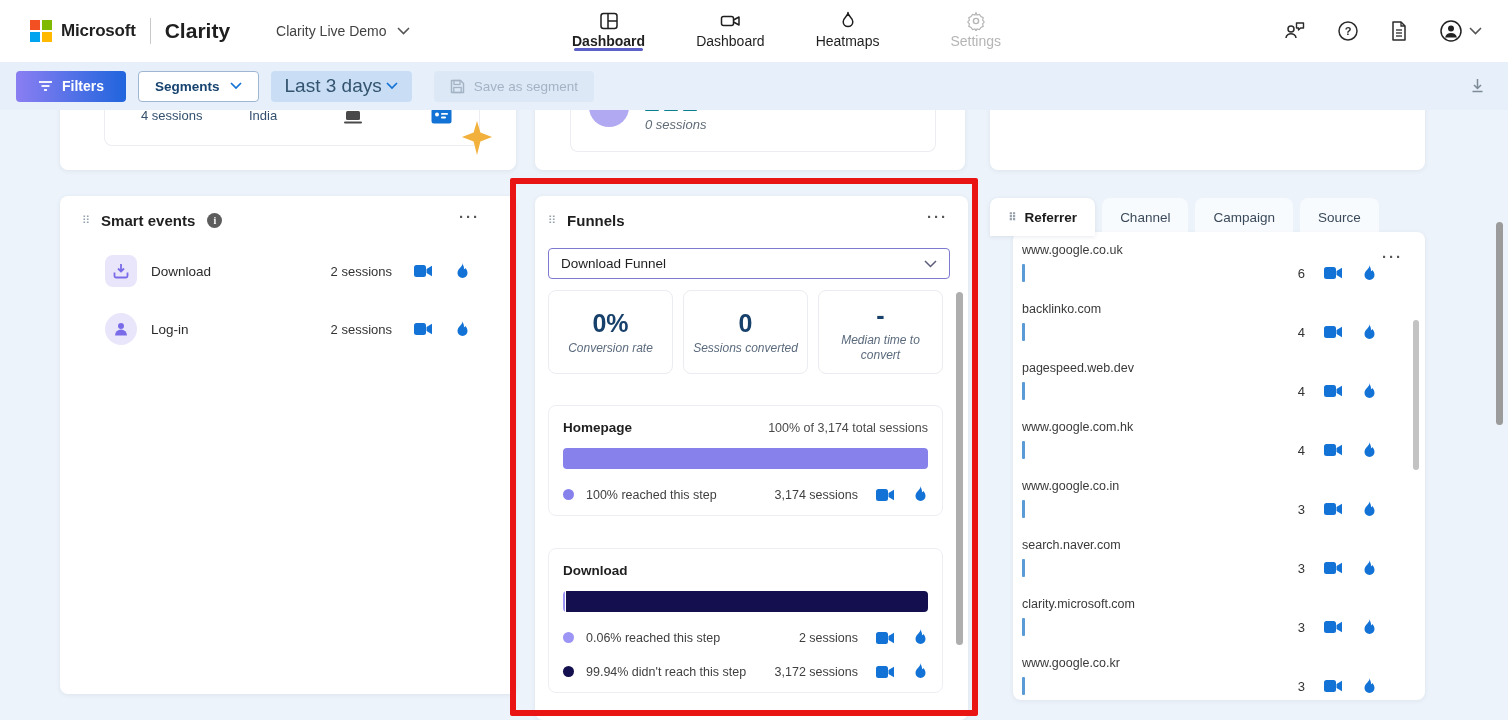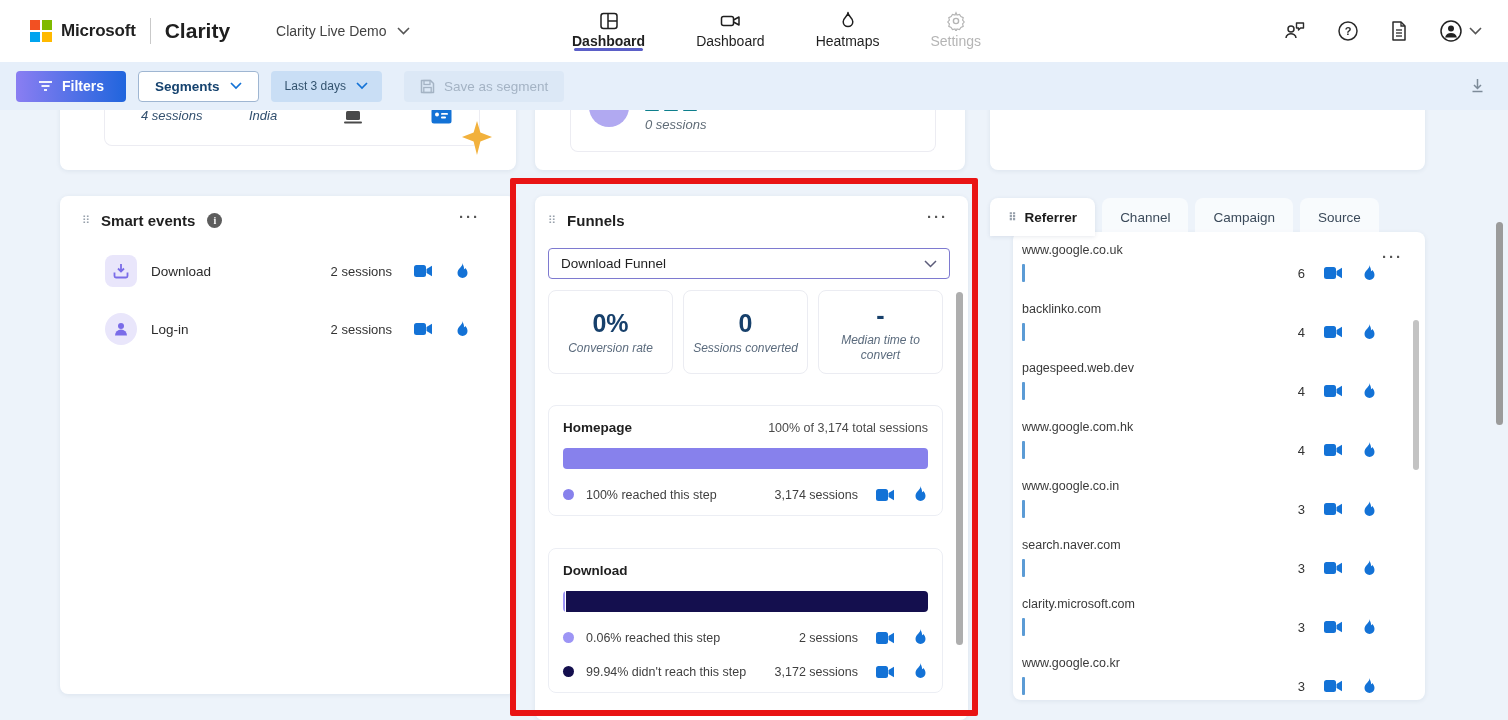--- a/index.html
+++ b/index.html
@@ -14,29 +14,29 @@
   .ms-r{background:#f25022}.ms-g{background:#7fba00}.ms-b{background:#00a4ef}.ms-y{background:#ffb900}
   .ms-text { font-size:17px; font-weight:700; letter-spacing:-.2px; }
   .brand-divider { width:1px; height:26px; background:#c9c9c9; margin:0 14px; }
   .clarity-text { font-size:21px; font-weight:600; }
   .project-btn { display:flex; align-items:center; gap:10px; margin-left:46px; background:none; border:none; font-family:inherit; font-size:14px; color:#424242; cursor:pointer; }
   .navtabs { position:absolute; left:570px; top:0; height:62px; display:flex; align-items:center; gap:47px; }
   .navtab { display:flex; flex-direction:column; align-items:center; gap:2px; font-size:14px; color:#1f1f1f; cursor:pointer; padding:6px 2px 8px; position:relative; }
   .navtab svg { display:block; }
   .navtab.active span.lbl { font-weight:700; }
   .navtab.active:after { content:""; position:absolute; bottom:6px; left:4px; right:4px; height:3px; border-radius:2px; background:#5b5fc7; }
-  .navtab.disabled { color:#b5b5b5; }
+  .navtab.disabled { color:#b5b5b5;margin-left:20px; }
   .top-icons { position:absolute; right:26px; top:0; height:62px; display:flex; align-items:center; gap:30px; color:#2b2b2b; }
   .tool-icon { cursor:pointer; display:flex; align-items:center; gap:6px; }
 
   
   .filterbar { position:absolute; left:0; top:62px; width:1508px; height:48px; background:#e6effa; z-index:10; display:flex; align-items:center; padding:0 16px; gap:12px; }
   .btn-filters { display:flex; align-items:center; gap:9px; height:31px; padding:0 22px; border:none; border-radius:4px; color:#fff; font-family:inherit; font-size:14px; font-weight:700; background:linear-gradient(90deg,#8a7ef2,#2065dd); cursor:pointer; }
   .btn-segments { display:flex; align-items:center; gap:10px; height:31px; padding:0 16px; border:1px solid #9fb6d2; border-radius:4px; background:#ffffff; font-family:inherit; font-size:13.5px; font-weight:700; color:#16436f; cursor:pointer; }
-  .btn-range { display:flex; align-items:center; gap:10px; height:31px; padding:0 14px; border:none; border-radius:4px; background:#c9def5; font-family:inherit; font-size:12px; color:#33536f; cursor:pointer; }
+  .btn-range { display:flex; align-items:center; gap:4px; height:31px; padding:0 14px; border:none; border-radius:4px; background:#c9def5; font-family:inherit; font-size:19px; color:#33536f; cursor:pointer; }
   .btn-save { display:flex; align-items:center; gap:9px; height:31px; padding:0 16px; margin-left:10px; border:none; border-radius:4px; background:#dce8f6; font-family:inherit; font-size:13.5px; color:#a4b3c4; cursor:default; }
   .export-icon { position:absolute; right:22px; top:15px; color:#7d8b99; cursor:pointer; }
 
   
   .card { position:absolute; background:#fff; border-radius:8px; box-shadow:0 1px 5px rgba(30,50,90,.08); z-index:1; }
   .drag { color:#97a0ab; font-size:11px; line-height:1; letter-spacing:-1px; user-select:none; }
   .card-menu { position:absolute; color:#555; font-size:15px; font-weight:700; letter-spacing:2px; cursor:pointer; }
 
   
   .partial-inner { position:absolute; border:1px solid #ececf2; border-top:none; border-radius:0 0 8px 8px; background:#fff; }
@@ -223,21 +223,21 @@
     <span>Save as segment</span>
   </button>
   <span class="export-icon">
     <svg width="17" height="17" viewBox="0 0 17 17">
         <path d="M8.5 2v9M5 8l3.5 3.5L12 8" fill="none" stroke="currentColor" stroke-width="1.5"></path>
         <line x1="3.5" y1="14.5" x2="13.5" y2="14.5" stroke="currentColor" stroke-width="1.5"></line>
       </svg>
   </span>
 </div>
 
-<div class="card" style="left:60px; top:95px; width:456px; height:75px;font-style:italic;">
+<div class="card" style="left:60px; top:95px; width:456px; height:75px;">
   <div class="partial-inner pi-left">
     <span class="pi-txt" style="left:36px;">4 sessions</span>
     <span class="pi-txt" style="left:144px;">India</span>
     <span class="laptop-icon" style="left:238px;">
       <svg width="20" height="15" viewBox="0 0 20 15">
           <rect x="3" y="1" width="14" height="9" rx="1.5" fill="#4a4a4a"></rect>
           <rect x="1" y="11.5" width="18" height="2" rx="1" fill="#4a4a4a"></rect>
         </svg>
     </span>
     <span class="idcard-icon" style="left:326px;">

